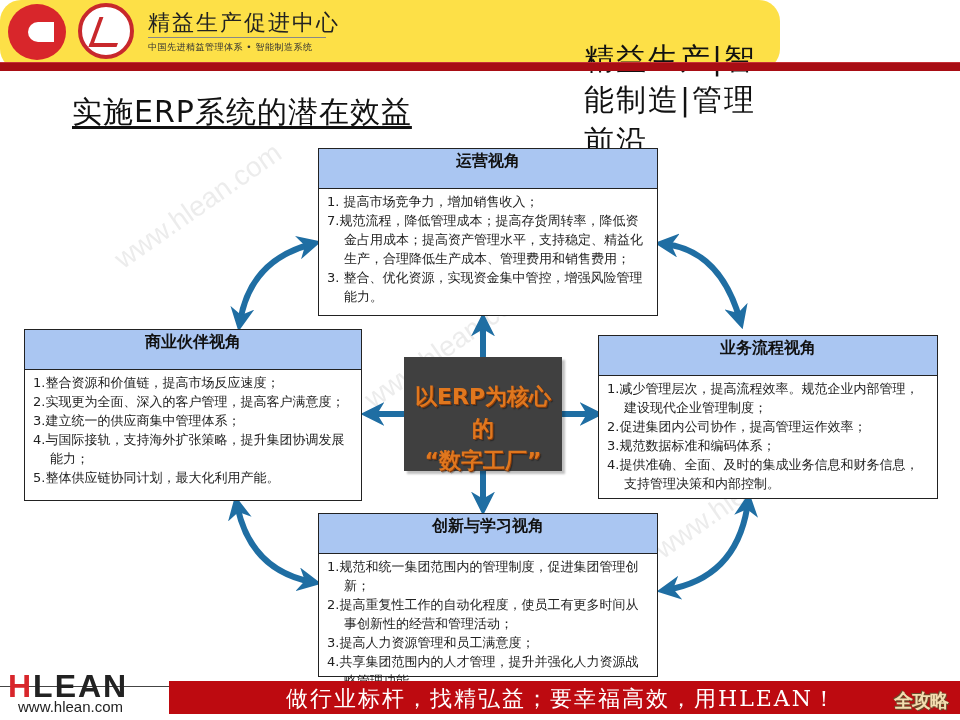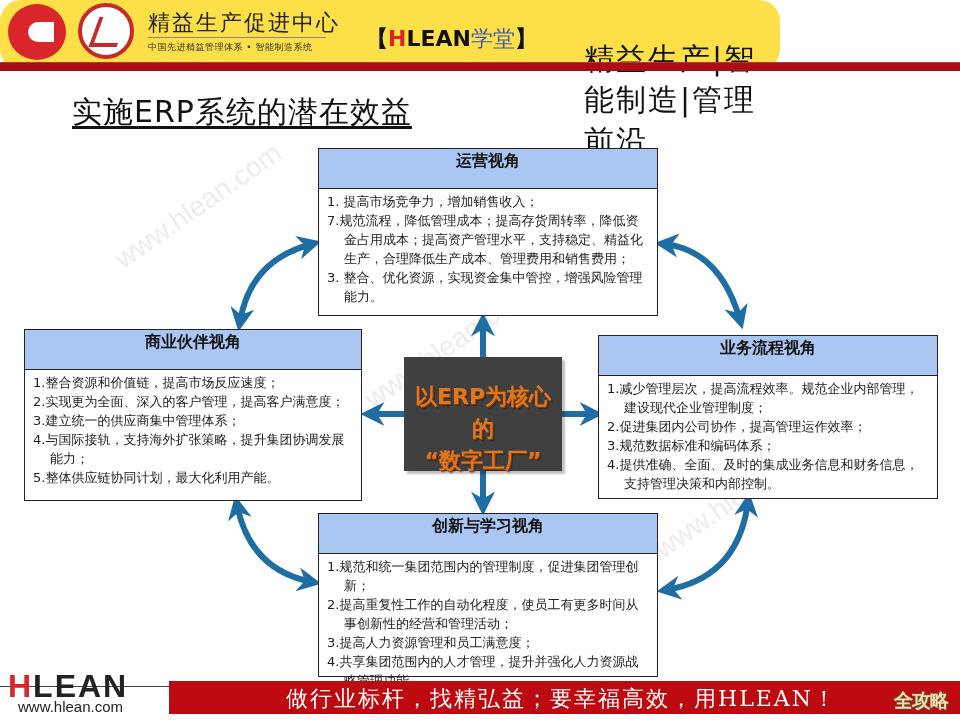--- a/index.html
+++ b/index.html
@@ -50,21 +50,20 @@
 </style>
 </head>
 <body>
 
 <div class="header">
   <div class="logo-c"></div>
   <div class="logo-l"></div>
   <div class="org-name">精益生产促进中心</div>
   <div class="org-line"></div>
   <div class="org-sub">中国先进精益管理体系 • 智能制造系统</div>
-  <div class="brand"><span>【</span><span class="h">H</span><span>LEAN</span><span class="xt">学堂</span><span>】</span></div>
   <div class="slogan-top">精益生产|智能制造|管理前沿</div>
 </div>
 <div class="red-bar-top"></div>
 
 <div class="page-title">实施ERP系统的潜在效益</div>
 
 <div class="wm" style="left:100px; top:190px;">www.hlean.com</div>
 <div class="wm" style="left:350px; top:330px;">www.hlean.com</div>
 <div class="wm" style="left:640px; top:480px;">www.hlean.com</div>
 

